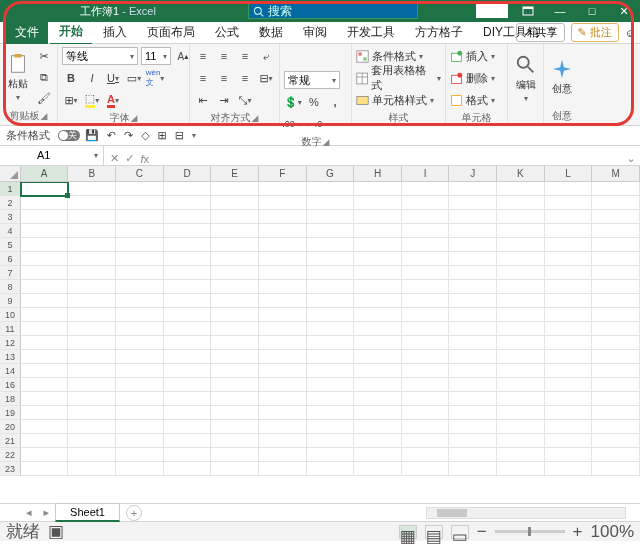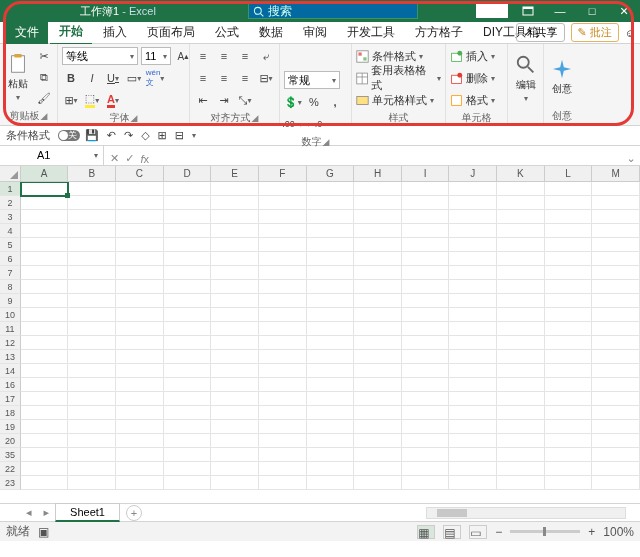--- a/index.html
+++ b/index.html
@@ -77,21 +77,21 @@
 
 
 .sheettabs { height:18px; border-bottom:1px solid #d4d4d4; display:flex; align-items:center; font-size:11px; padding-left:20px; position:relative;}
 .sheettabs .nav { color:#888; padding:0 6px; }
 .stab { padding:2px 14px; border:1px solid #ccc; border-bottom:2px solid #1f7246; background:#fff; }
 .addsheet { width:16px;height:16px;border:1px solid #ccc;border-radius:50%;margin-left:6px;display:flex;align-items:center;justify-content:center;color:#888;}
 .hscroll { position:absolute; right:14px; top:3px; width:200px; height:12px; background:#f0f0f0; border:1px solid #ddd;}
 .hscroll .thumb{position:absolute;left:10px;top:1px;width:30px;height:8px;background:#c8c8c8;}
 
 
-.status { height:19px; background:#f3f3f3; display:flex; align-items:center; padding:0 6px; font-size:12px; color:#555; justify-content:space-between;}
+.status { height:19px; background:#f3f3f3; display:flex; align-items:center; padding:0 6px; font-size:17px; color:#555; justify-content:space-between;}
 .status-right { display:flex; align-items:center; gap:8px;}
 .viewbtn { width:18px; height:14px; border:1px solid #ccc; }
 .zoom-slider { width:70px; height:3px; background:#ccc; position:relative;}
 .zoom-slider::after{content:"";position:absolute;left:33px;top:-3px;width:3px;height:9px;background:#888;}
 </style>
 </head>
 <body>
 
 <div class="highlight-red"></div>
 <div class="tabstrip-bg-highlight"></div>
@@ -640,36 +640,20 @@
         <div class="cell"></div>
         <div class="cell"></div>
         <div class="cell"></div>
         <div class="cell"></div>
         <div class="cell"></div>
         <div class="cell"></div>
         <div class="cell"></div>
         <div class="cell"></div>
       </div>
       <div class="r">
-        <div class="rh">17</div>
-        <div class="cell"></div>
-        <div class="cell"></div>
-        <div class="cell"></div>
-        <div class="cell"></div>
-        <div class="cell"></div>
-        <div class="cell"></div>
-        <div class="cell"></div>
-        <div class="cell"></div>
-        <div class="cell"></div>
-        <div class="cell"></div>
-        <div class="cell"></div>
-        <div class="cell"></div>
-        <div class="cell"></div>
-      </div>
-      <div class="r">
         <div class="rh">18</div>
         <div class="cell"></div>
         <div class="cell"></div>
         <div class="cell"></div>
         <div class="cell"></div>
         <div class="cell"></div>
         <div class="cell"></div>
         <div class="cell"></div>
         <div class="cell"></div>
         <div class="cell"></div>
@@ -704,21 +688,21 @@
         <div class="cell"></div>
         <div class="cell"></div>
         <div class="cell"></div>
         <div class="cell"></div>
         <div class="cell"></div>
         <div class="cell"></div>
         <div class="cell"></div>
         <div class="cell"></div>
       </div>
       <div class="r">
-        <div class="rh">35</div>
+        <div class="rh">21</div>
         <div class="cell"></div>
         <div class="cell"></div>
         <div class="cell"></div>
         <div class="cell"></div>
         <div class="cell"></div>
         <div class="cell"></div>
         <div class="cell"></div>
         <div class="cell"></div>
         <div class="cell"></div>
         <div class="cell"></div>

